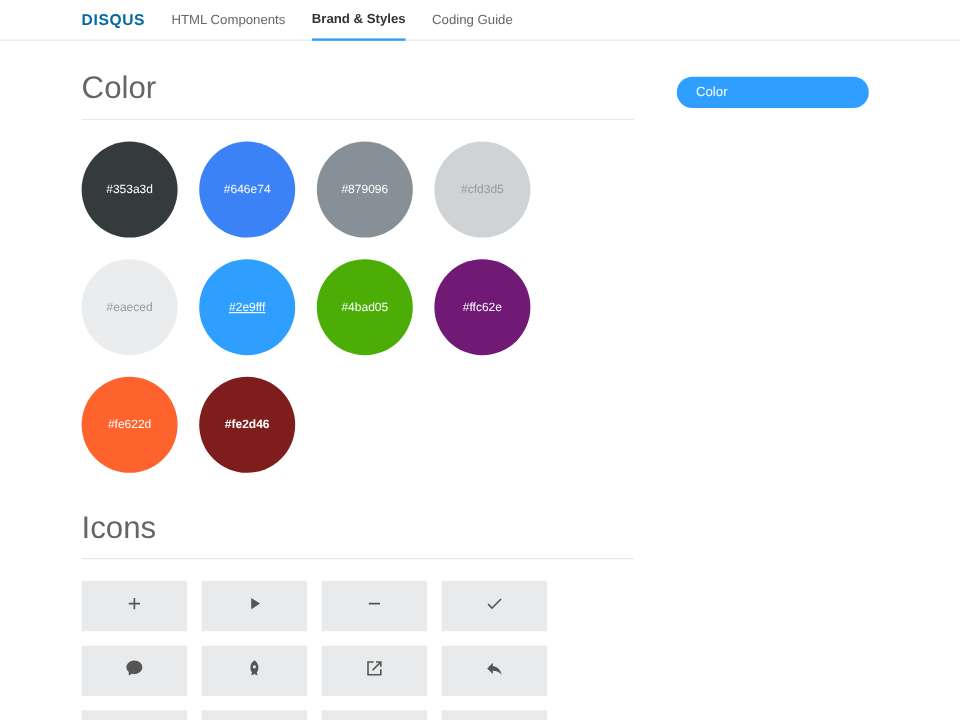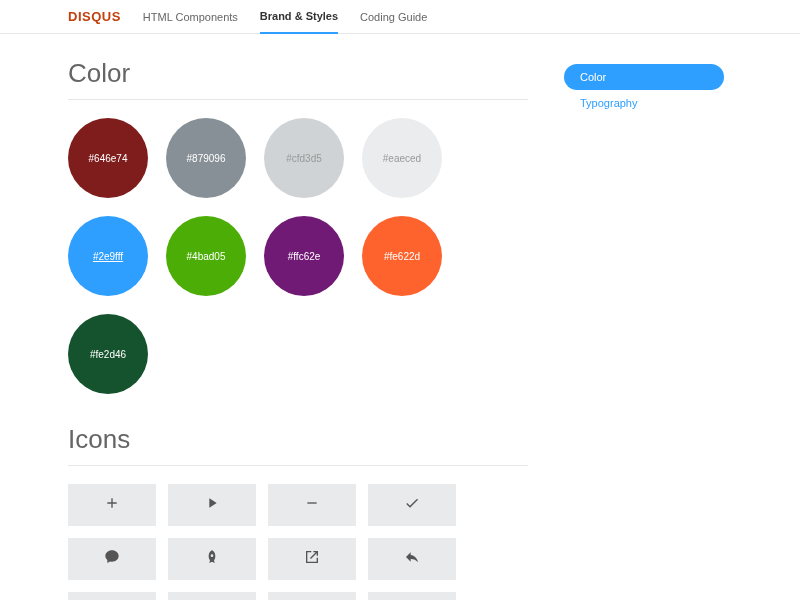--- a/index.html
+++ b/index.html
@@ -1,18 +1,18 @@
 <!DOCTYPE html>
 <html><head>
 <meta charset="utf-8">
 <style>
 *{margin:0;padding:0;box-sizing:border-box}
 body{font-family:-apple-system,BlinkMacSystemFont,'Helvetica Neue',Arial,sans-serif;background:#fff;color:#333;width:800px;height:600px;overflow:hidden}
 .topbar{height:34px;border-bottom:1px solid #e5e7eb;display:flex;align-items:center;padding:0 68px;gap:22px;font-size:11px}
-.logo{color:#c2410c;font-weight:800;letter-spacing:0.5px;font-size:13px}
+.logo{color:#0369a1;font-weight:800;letter-spacing:0.5px;font-size:13px}
 .nav-link{color:#333;font-weight:600;cursor:pointer;height:34px;display:flex;align-items:center}
 .nav-link.active{border-bottom:2px solid #2e9fff}
 .nav-link.muted{color:#666;font-weight:500}
 .content{display:flex;padding:24px 76px 0 68px;gap:36px}
 .main{flex:1}
 .side{width:160px;padding-top:6px}
 h2{font-size:26px;font-weight:300;color:#656565;margin-bottom:10px}
 .divider{height:1px;background:#e5e7eb;margin-bottom:18px}
 .swatches{display:flex;flex-wrap:wrap;gap:18px;margin-bottom:30px}
 .swatch{width:80px;height:80px;border-radius:50%;display:flex;align-items:center;justify-content:center;color:#fff;font-size:10px;font-weight:500}
@@ -30,29 +30,30 @@
   <span class="nav-link muted">HTML Components</span>
   <span class="nav-link active">Brand &amp; Styles</span>
   <span class="nav-link muted">Coding Guide</span>
 </div>
 
 <div class="content">
   <div class="main">
     <h2>Color</h2>
     <div class="divider"></div>
     <div class="swatches" id="swatches">
-        <div class="swatch" style="background: #7f1d1d;">#646e74</div>
+        <div class="swatch" style="background: rgb(53, 58, 61);">#353a3d</div>
+        <div class="swatch" style="background: #3b82f6;">#646e74</div>
         <div class="swatch" style="background: rgb(135, 144, 150);">#879096</div>
         <div class="swatch" style="background: rgb(207, 211, 213); color: rgb(153, 153, 153);">#cfd3d5</div>
         <div class="swatch" style="background: rgb(234, 236, 237); color: rgb(153, 153, 153);">#eaeced</div>
         <div class="swatch" style="background: rgb(46, 159, 255); text-decoration: underline;">#2e9fff</div>
         <div class="swatch" style="background: rgb(75, 173, 5);">#4bad05</div>
         <div class="swatch" style="background: #701a75;">#ffc62e</div>
         <div class="swatch" style="background: rgb(254, 98, 45);">#fe622d</div>
-        <div class="swatch" style="background: #14532d;">#fe2d46</div>
+        <div class="swatch" style="background: #7f1d1d; font-weight: bold;">#fe2d46</div>
       </div>
 
     <h2>Icons</h2>
     <div class="divider"></div>
     <div class="icons-grid" id="icons">
         <div class="icon-box">
           <span><svg viewBox="0 0 24 24">
               <path d="M19 13h-6v6h-2v-6H5v-2h6V5h2v6h6v2z"></path>
             </svg></span>
         </div>
@@ -129,15 +130,14 @@
         <div class="icon-box">
           <span><svg viewBox="0 0 24 24">
               <path d="M4 4h16a2 2 0 012 2v12a2 2 0 01-2 2H4a2 2 0 01-2-2V6a2 2 0 012-2zm0 2v.5l8 5 8-5V6H4zm0 12h16V9l-8 5-8-5v9z"></path>
             </svg></span>
         </div>
       </div>
   </div>
 
   <div class="side">
     <span class="side-item active">Color</span>
-    <span class="side-item">Typography</span>
   </div>
 </div>
 
 </body></html>

